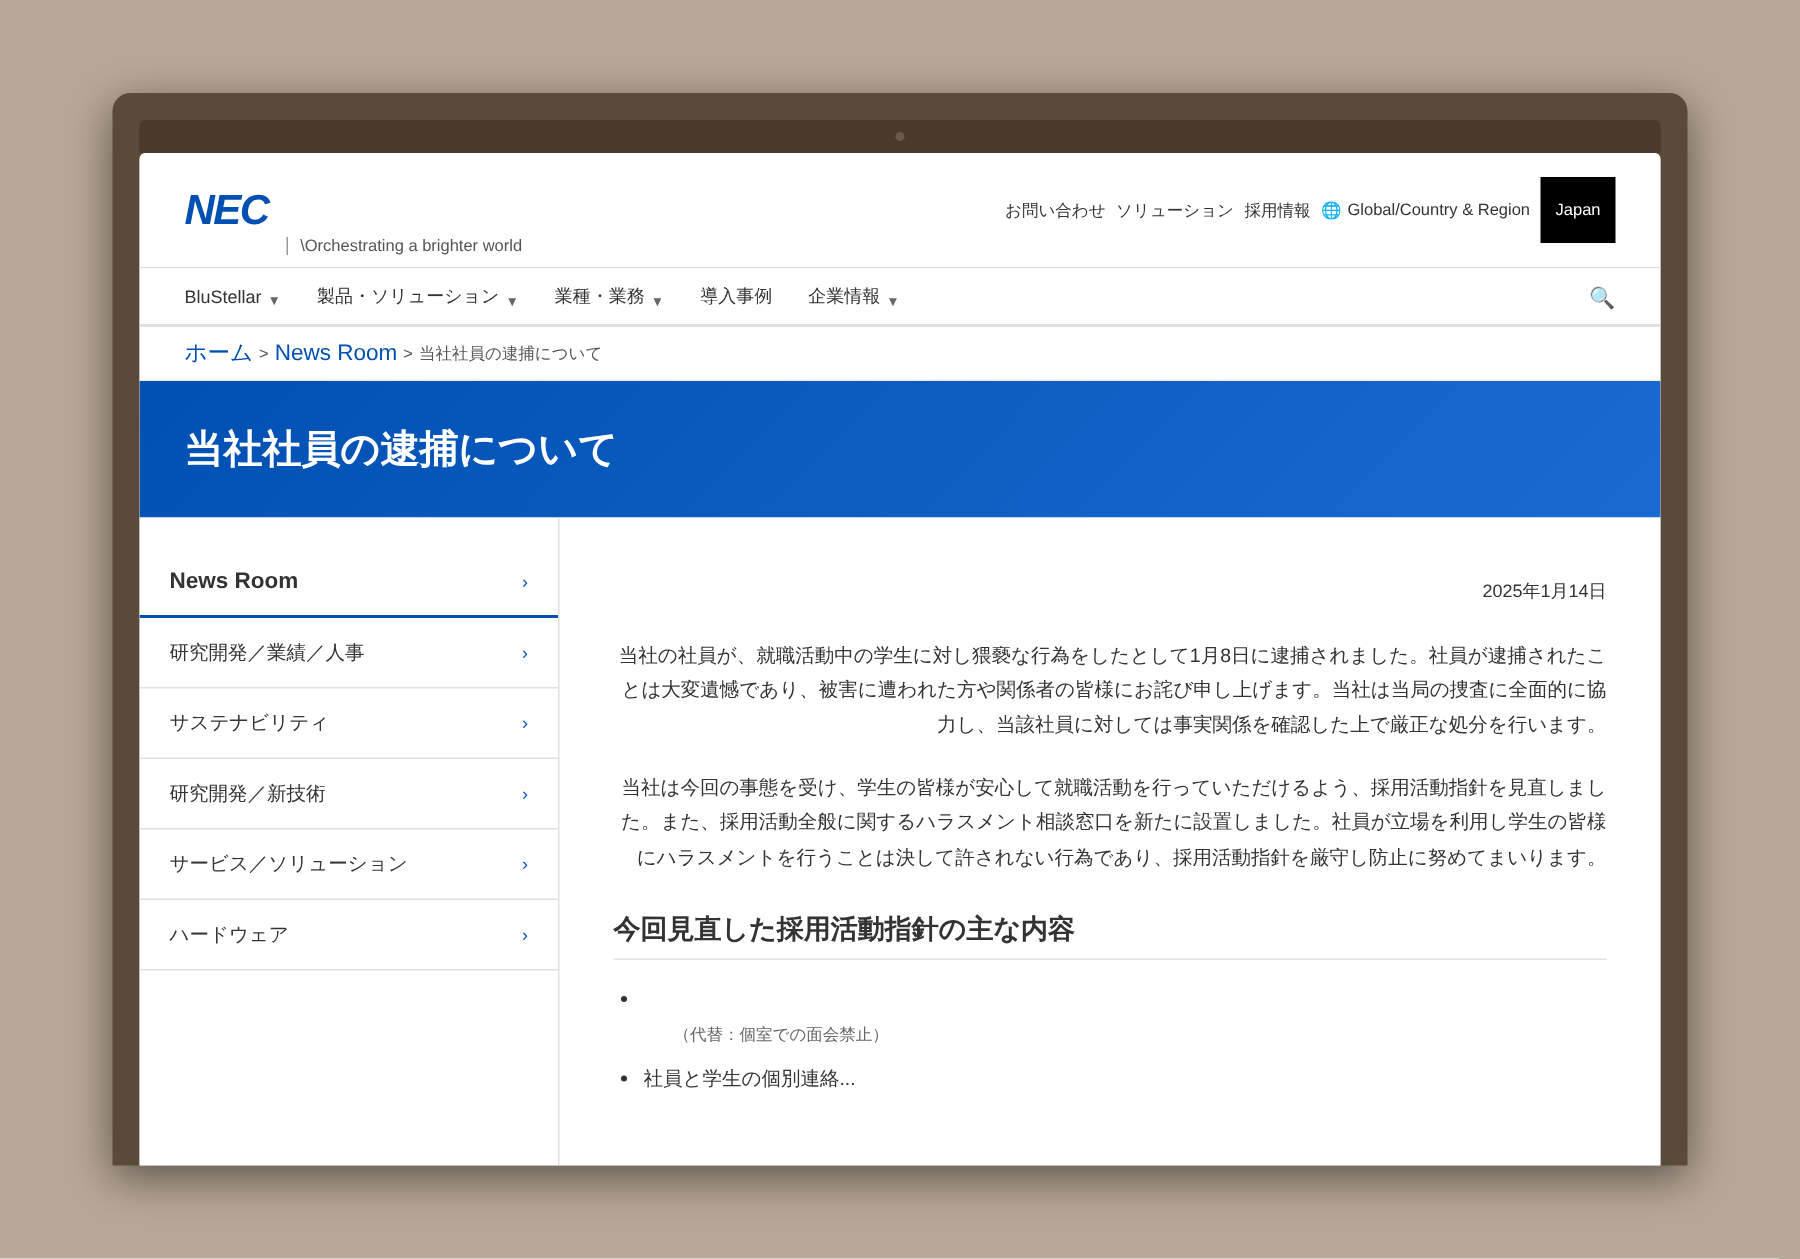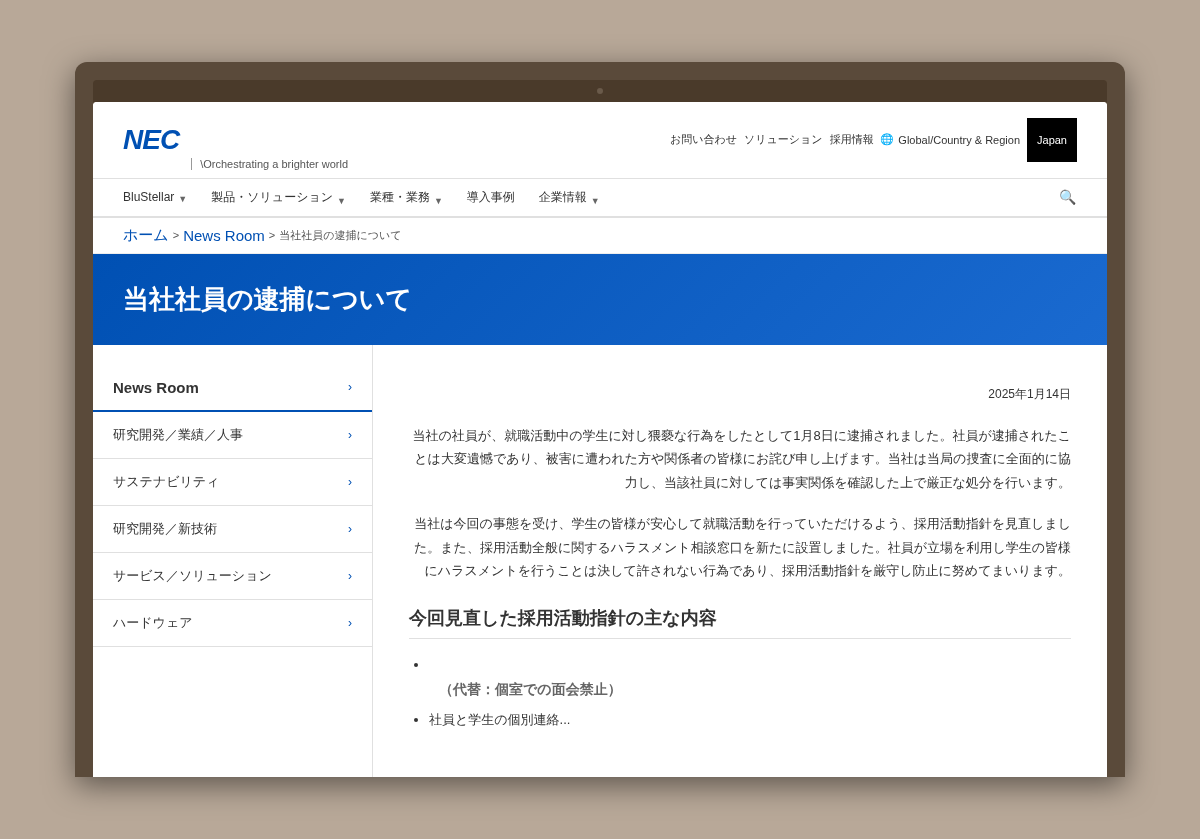--- a/index.html
+++ b/index.html
@@ -258,24 +258,23 @@
       font-size: 13px;
       color: #333;
       line-height: 1.8;
     }
 
     .bullet-list li {
       margin-bottom: 6px;
     }
 
     .sub-note {
-      font-size: 14px;
+      font-size: 11px;
       color: #666;
-      margin-left: 10px;
-      font-weight: bold;
+      margin-left: 20px;
     }
   </style>
 </head>
 <body>
 
 <div class="laptop-frame">
   <div class="camera-bar">
     <div class="camera-dot"></div>
   </div>
   <div class="screen">

